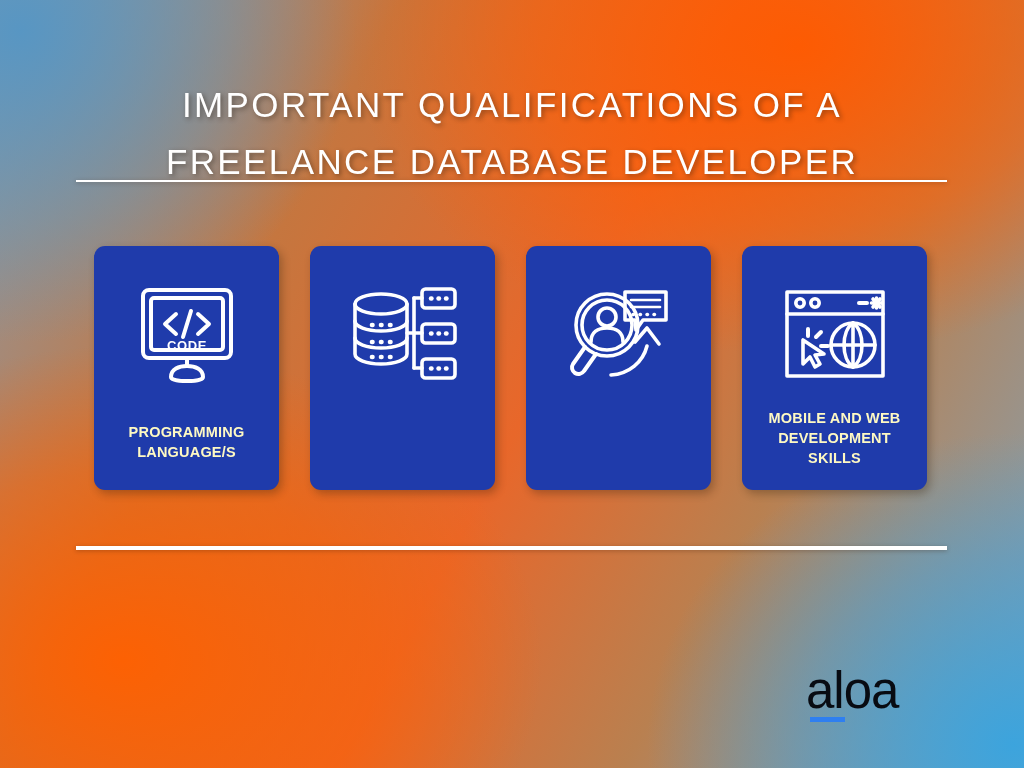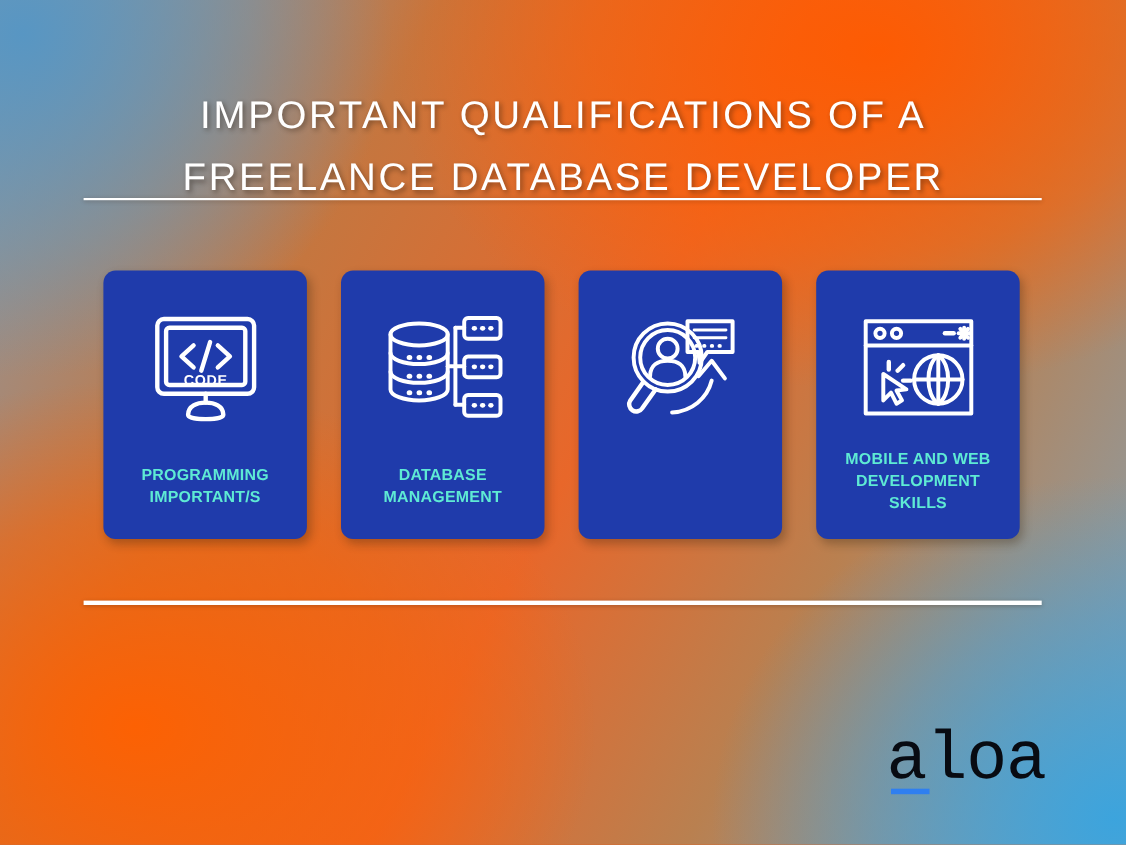--- a/index.html
+++ b/index.html
@@ -91,40 +91,40 @@
     justify-content: center;
   }
   .card-icon svg { display: block; }
 
   .card-label {
     position: absolute;
     left: 6px;
     right: 6px;
     bottom: 28px;
     text-align: center;
-    color: #5eead4;
+    color: #fef9c3;
     font-size: 14.5px;
     font-weight: bold;
     line-height: 20px;
     letter-spacing: 0.2px;
     white-space: pre-line;
   }
   .card-label.three-line { bottom: 22px; }
 
   
   #logo {
     position: absolute;
     left: 800px;
     top: 660px;
     width: 150px;
     height: 70px;
   }
   #logo-text {
-    font-family: Liberation Mono, monospace;
-    font-size: 62px;
+    font-family: Liberation Sans, sans-serif;
+    font-size: 51px;
     font-weight: 400;
     color: #080b12;
     letter-spacing: -1px;
     line-height: 62px;
     position: absolute;
     left: 6px;
     top: 0;
   }
   #logo-underline {
     position: absolute;
@@ -157,21 +157,21 @@
           <rect x="16" y="14" width="72" height="52" rx="3"></rect>
           <path d="M41 30 L30 40 L41 50"></path>
           <path d="M63 30 L74 40 L63 50"></path>
           <path d="M56 27 L48 53"></path>
           <text x="52" y="66" fill="#ffffff" stroke="none" font-family="Liberation Sans, sans-serif" font-size="13" font-weight="bold" text-anchor="middle" letter-spacing="0.6">CODE</text>
           <path d="M52 74 L52 82"></path>
           <path d="M36 93 C36 85 44 82 52 82 C60 82 68 85 68 93 C68 96 60 97 52 97 C44 97 36 96 36 93 Z"></path>
         </svg>
       </div>
       <div class="card-label">PROGRAMMING
-IMPORTANT/S</div>
+LANGUAGE/S</div>
     </div>
 
     <div class="card">
       <div class="card-icon">
         <svg width="110" height="96" viewBox="0 0 110 96" fill="none" stroke="#ffffff" stroke-width="3.6" stroke-linecap="round" stroke-linejoin="round">
 
           <ellipse cx="33" cy="18" rx="26" ry="10"></ellipse>
           <path d="M7 18 V68 C7 73.5 18.6 78 33 78 C47.4 78 59 73.5 59 68 V18"></path>
           <path d="M7 35 C7 40.5 18.6 45 33 45 C47.4 45 59 40.5 59 35"></path>
           <path d="M7 52 C7 57.5 18.6 62 33 62 C47.4 62 59 57.5 59 52"></path>
@@ -202,22 +202,20 @@
               <path d="M98 12.5 h0.5"></path>
             <path d="M83 47.5 h0.5"></path>
               <path d="M90.5 47.5 h0.5"></path>
               <path d="M98 47.5 h0.5"></path>
             <path d="M83 82.5 h0.5"></path>
               <path d="M90.5 82.5 h0.5"></path>
               <path d="M98 82.5 h0.5"></path>
           </g>
         </svg>
       </div>
-      <div class="card-label">DATABASE
-MANAGEMENT</div>
     </div>
 
     <div class="card">
       <div class="card-icon">
         <svg width="104" height="100" viewBox="0 0 104 100" fill="none" stroke="#ffffff" stroke-width="3.6" stroke-linecap="round" stroke-linejoin="round">
 
           <circle cx="40" cy="41" r="31"></circle>
           <circle cx="40" cy="41" r="25"></circle>
 
           <circle cx="40" cy="33" r="9"></circle>

